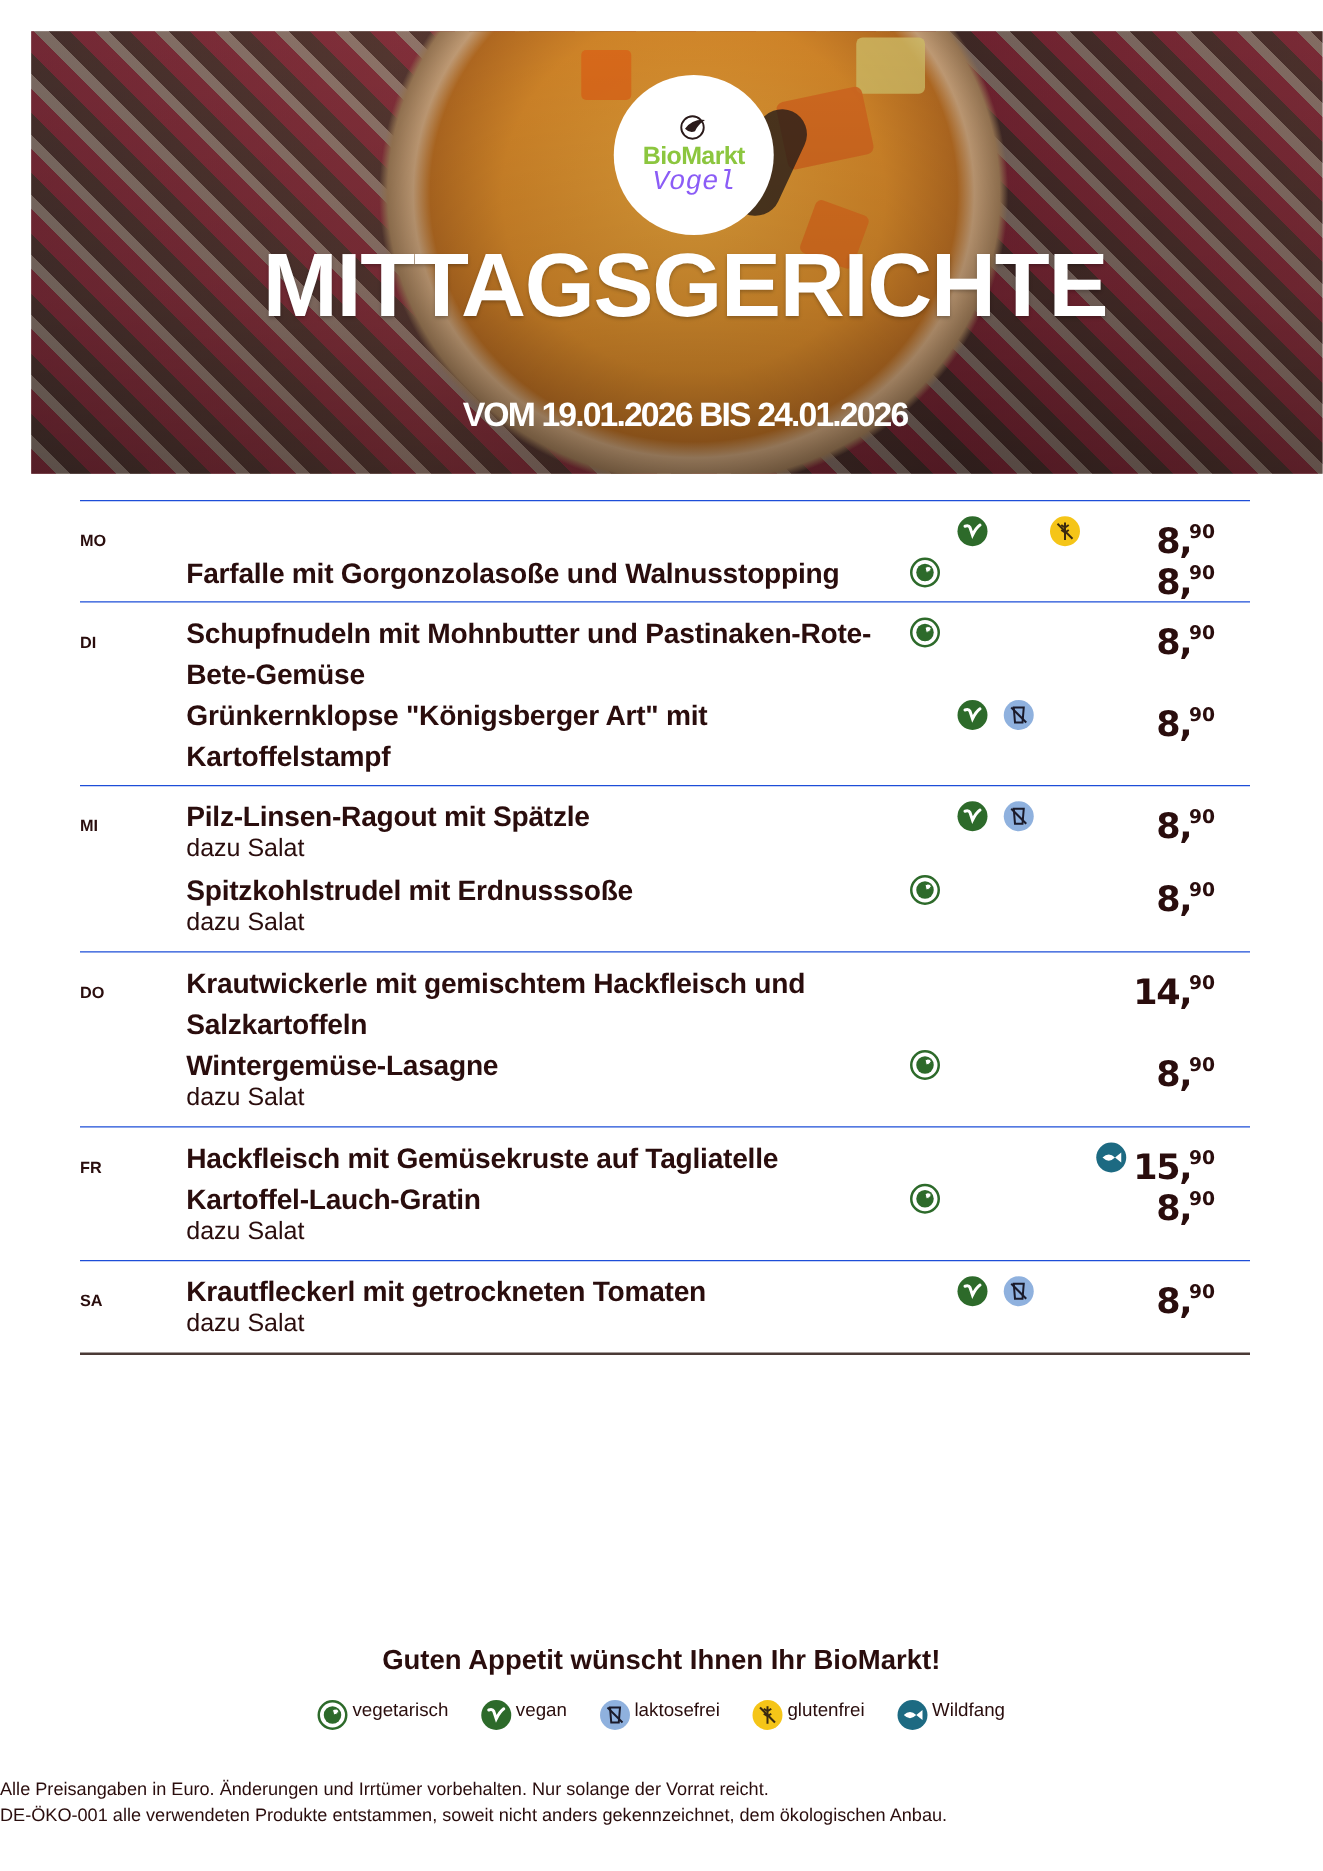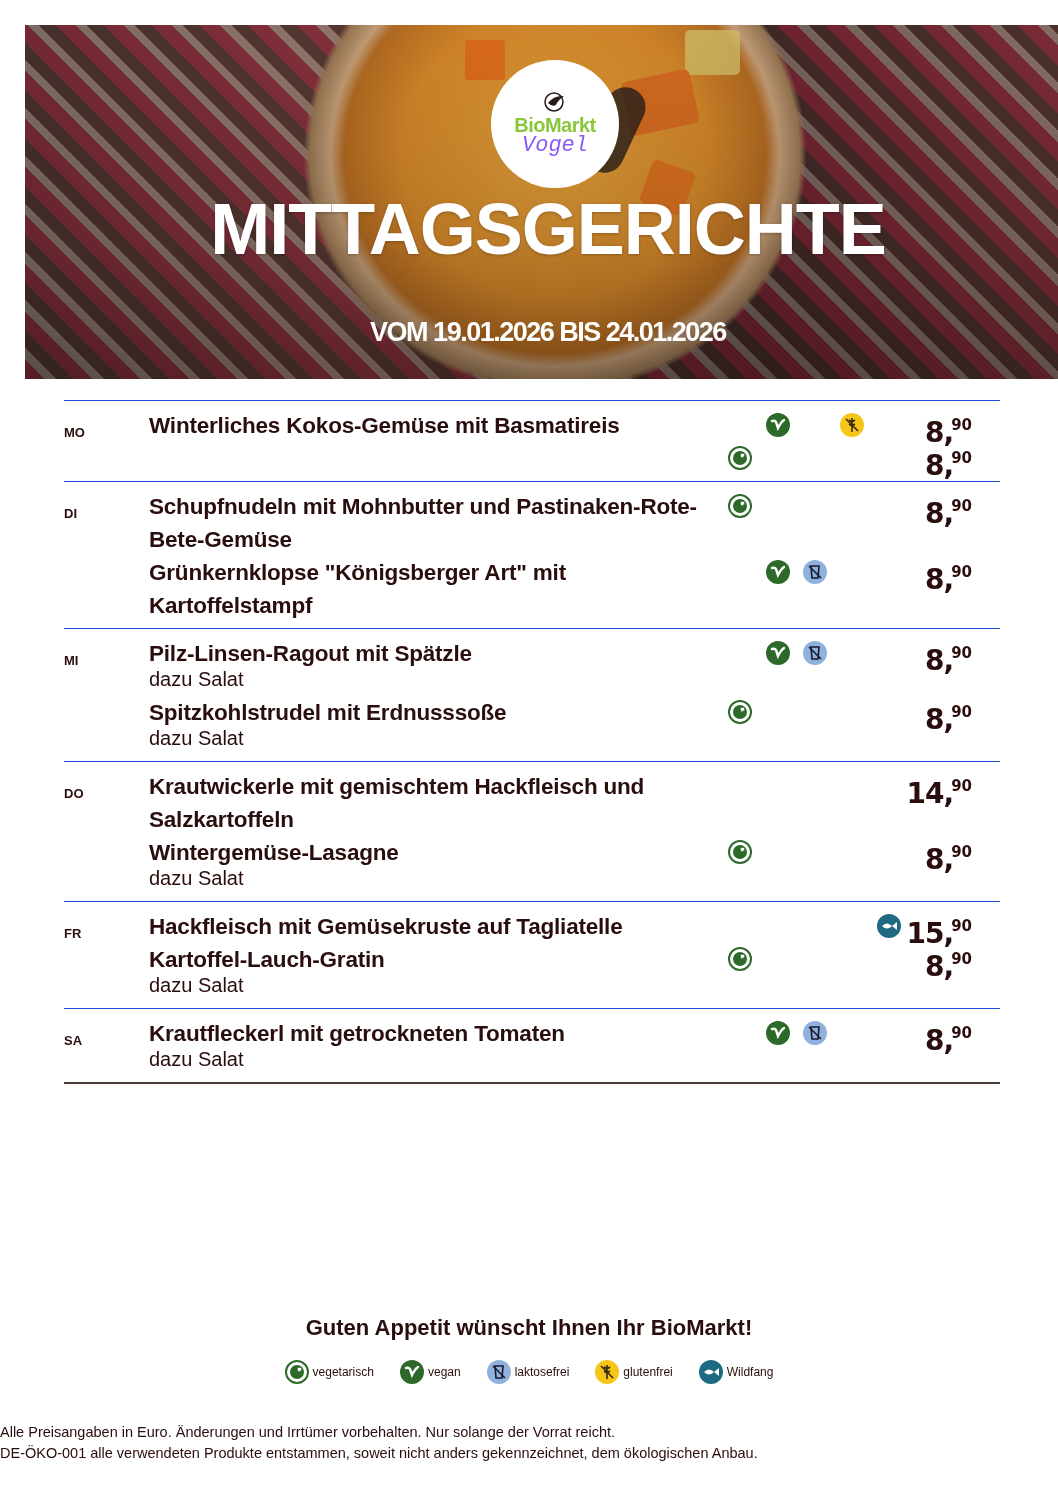--- a/index.html
+++ b/index.html
@@ -62,21 +62,21 @@
   .price sup { font-size: 15px; vertical-align: 12px; margin-left: -2px; letter-spacing: 0; }
   .ico { display: inline-block; width: 24px; height: 24px; border-radius: 50%; box-sizing: border-box; position: relative; }
   .ico svg { position: absolute; left: 0; top: 0; width: 24px; height: 24px; }
   .footer-greet {
     position: absolute; left: 0; right: 0; top: 1315px; text-align: center;
     font-size: 22px; font-weight: bold; color: #2a0d0d;
   }
   .legend {
     position: absolute; left: 0; right: 0; top: 1360px; display: flex; justify-content: center; gap: 26px; align-items: center;
   }
-  .legend-item { display: flex; align-items: center; gap: 4px; font-size: 12px; color: #2a0d0d; }
+  .legend-item { display: flex; align-items: flex-start; gap: 4px; font-size: 15px; color: #2a0d0d; }
   .fine {
     position: absolute; left: 0; right: 0; top: 1422px; text-align: left; font-size: 14.5px; color: #2a0d0d; line-height: 21px;
   }
 </style>
 </head>
 <body>
 
 <div class="hero">
   <div class="hero-veg3"></div>
   <div class="hero-veg5"></div>
@@ -95,31 +95,31 @@
   </div>
 
   <div class="hero-title">MITTAGSGERICHTE</div>
   <div class="hero-dates">VOM 19.01.2026 BIS 24.01.2026</div>
 </div>
 
 <div class="menu" id="menu">
     <div class="day">
       <div class="day-label">MO</div>
       <div class="dish">
-        <div class="dish-name">Winterliches Kokos-Gemüse mit Basmatireis</div>
         <span class="icon-slot slot-vegan"><span class="ico" style="background:#2d6a2a"><svg viewBox="0 0 24 24">
               <path d="M6 8 Q9 7 10 9 L12 15 Q15 9 18 7" fill="none" stroke="#fff" stroke-width="2.4" stroke-linecap="round"></path>
             </svg></span></span>
         <span class="icon-slot slot-glut"><span class="ico" style="background:#f5c518"><svg viewBox="0 0 24 24">
               <path d="M12 5 L12 19 M12 9 L9 7 M12 9 L15 7 M12 13 L9 11 M12 13 L15 11" stroke="#3a2a10" stroke-width="1.6" fill="none"></path>
               <line x1="6" y1="6" x2="18" y2="18" stroke="#3a2a10" stroke-width="1.6"></line>
             </svg></span></span>
         <div class="price"><span>8,</span><sup>90</sup></div>
       </div>
       <div class="dish">
+        <div class="dish-name">Farfalle mit Gorgonzolasoße und Walnusstopping</div>
         <span class="icon-slot slot-veg"><span class="ico" style="border:2px solid #2d6a2a;background:#fff"><svg viewBox="0 0 24 24" style="left:-2px;top:-2px">
               <circle cx="12" cy="12" r="7" fill="#2d6a2a"></circle>
               <path d="M12 8 Q16 6 17 9 Q16 12 13 12 Z" fill="#fff" stroke="#2d6a2a" stroke-width="0.8"></path>
             </svg></span></span>
         <div class="price"><span>8,</span><sup>90</sup></div>
       </div>
     </div>
     <div class="day">
       <div class="day-label">DI</div>
       <div class="dish">

